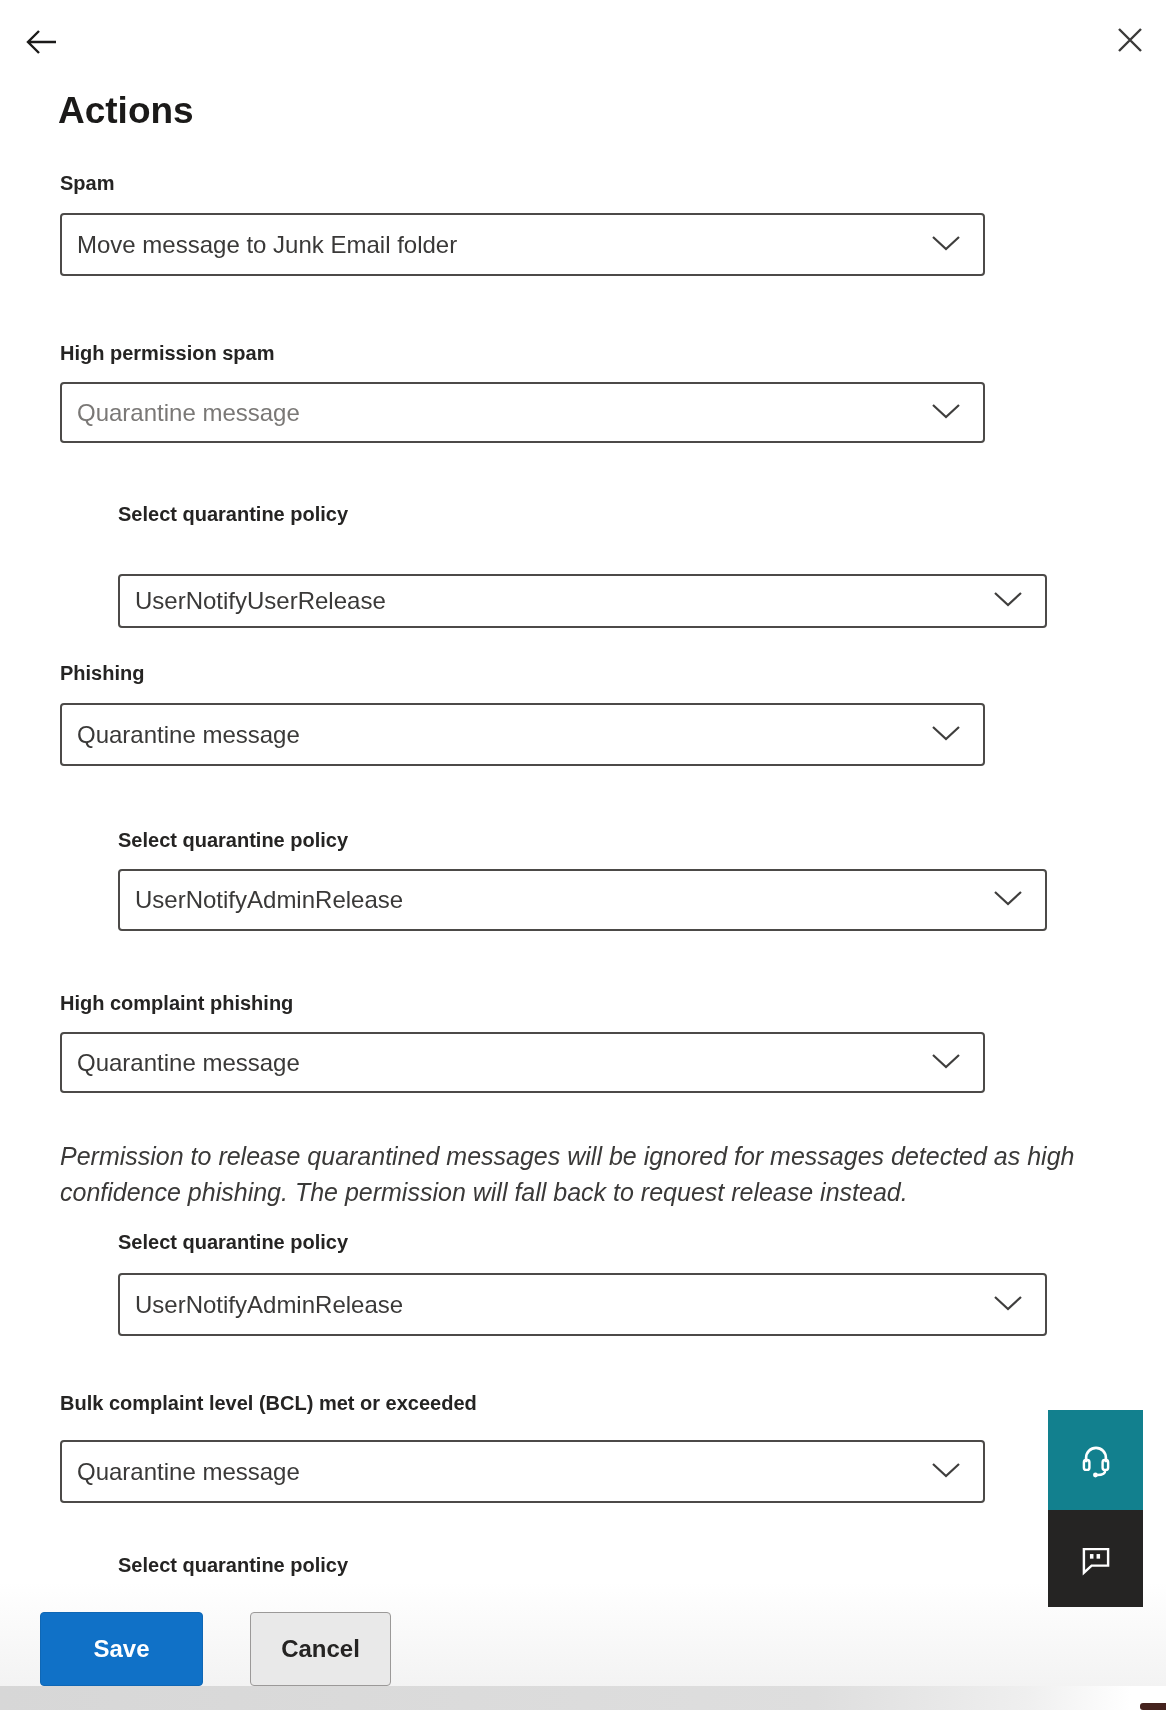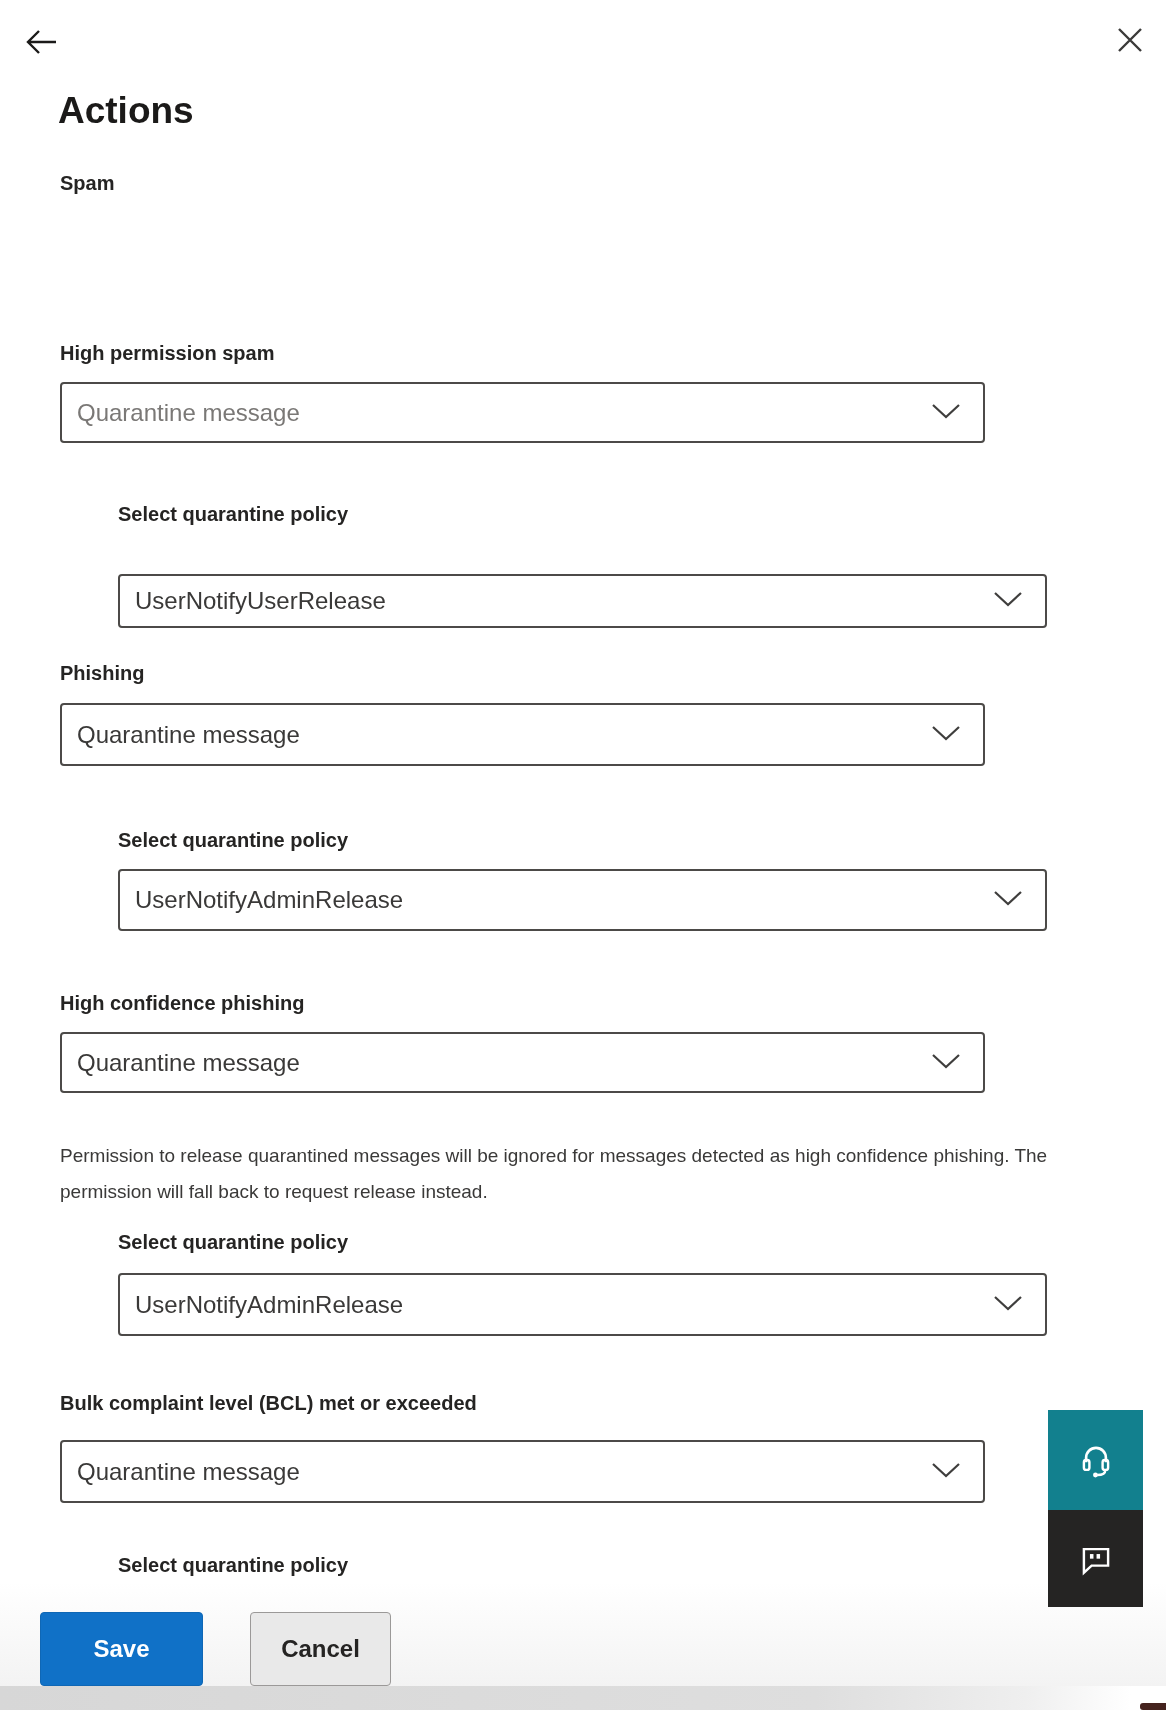--- a/index.html
+++ b/index.html
@@ -21,21 +21,21 @@
   .dd .val{font-size:24px;color:#3a3938;white-space:nowrap;overflow:hidden;}
   .dd.muted .val{color:#7a7876;}
   .dd .chev{position:absolute;right:22px;top:50%;transform:translateY(-50%);}
 
   .f1-label{left:60px;top:172px;}  .f1-dd{left:60px;top:213px;width:925px;height:63px;}
   .f2-label{left:60px;top:342px;}  .f2-dd{left:60px;top:382px;width:925px;height:61px;}
   .f3-label{left:118px;top:503px;} .f3-dd{left:118px;top:574px;width:929px;height:54px;}
   .f4-label{left:60px;top:662px;}  .f4-dd{left:60px;top:703px;width:925px;height:63px;}
   .f5-label{left:118px;top:829px;} .f5-dd{left:118px;top:869px;width:929px;height:62px;}
   .f6-label{left:60px;top:992px;}  .f6-dd{left:60px;top:1032px;width:925px;height:61px;}
-  .note{position:absolute;left:60px;top:1138px;width:1062px;margin:0;font-size:19px;line-height:36px;color:#3a3938;}
+  .note{position:absolute;left:60px;top:1138px;width:1062px;margin:0;font-size:25px;line-height:36px;color:#3a3938;font-style:italic;}
   .f7-label{left:118px;top:1231px;} .f7-dd{left:118px;top:1273px;width:929px;height:63px;}
   .f8-label{left:60px;top:1392px;}  .f8-dd{left:60px;top:1440px;width:925px;height:63px;}
   .f9-label{left:118px;top:1554px;}
 
   .footer{position:absolute;left:0;top:1582px;width:1166px;height:104px;background:linear-gradient(#ffffff,#f3f3f3);}
   .btn{
     position:absolute;top:30px;height:74px;border-radius:4px;font-size:24px;font-weight:600;
     font-family:"Liberation Sans",sans-serif;cursor:pointer;box-sizing:border-box;
   }
   .save-btn{left:40px;width:163px;background:#1071c7;border:1px solid #0f67b5;color:#ffffff;}
@@ -71,20 +71,28 @@
     <span>
       <svg width="36" height="36" viewBox="0 0 36 36">
         <path d="M7 7l22 22M29 7 7 29" fill="none" stroke="#3b3a39" stroke-width="2.4"></path>
       </svg>
     </span>
   </button>
 
   <h1 class="title">Actions</h1>
 
   <p class="flabel f1-label">Spam</p>
+  <div class="dd f1-dd">
+    <span class="val">Move message to Junk Email folder</span>
+    <span class="chev">
+      <svg width="30" height="16" viewBox="0 0 30 16">
+          <path d="M2 2l13 12L28 2" fill="none" stroke="#3f3e3d" stroke-width="2.2"></path>
+        </svg>
+    </span>
+  </div>
 
   <p class="flabel f2-label">High permission spam</p>
   <div class="dd muted f2-dd">
     <span class="val">Quarantine message</span>
     <span class="chev">
       <svg width="30" height="16" viewBox="0 0 30 16">
           <path d="M2 2l13 12L28 2" fill="none" stroke="#3f3e3d" stroke-width="2.2"></path>
         </svg>
     </span>
   </div>
@@ -112,21 +120,21 @@
   <p class="flabel f5-label">Select quarantine policy</p>
   <div class="dd f5-dd">
     <span class="val">UserNotifyAdminRelease</span>
     <span class="chev">
       <svg width="30" height="16" viewBox="0 0 30 16">
           <path d="M2 2l13 12L28 2" fill="none" stroke="#3f3e3d" stroke-width="2.2"></path>
         </svg>
     </span>
   </div>
 
-  <p class="flabel f6-label">High confidence phishing</p>
+  <p class="flabel f6-label">High complaint phishing</p>
   <div class="dd f6-dd">
     <span class="val">Quarantine message</span>
     <span class="chev">
       <svg width="30" height="16" viewBox="0 0 30 16">
           <path d="M2 2l13 12L28 2" fill="none" stroke="#3f3e3d" stroke-width="2.2"></path>
         </svg>
     </span>
   </div>
 
   <p class="note">Permission to release quarantined messages will be ignored for messages detected as high confidence phishing. The permission will fall back to request release instead.</p>

